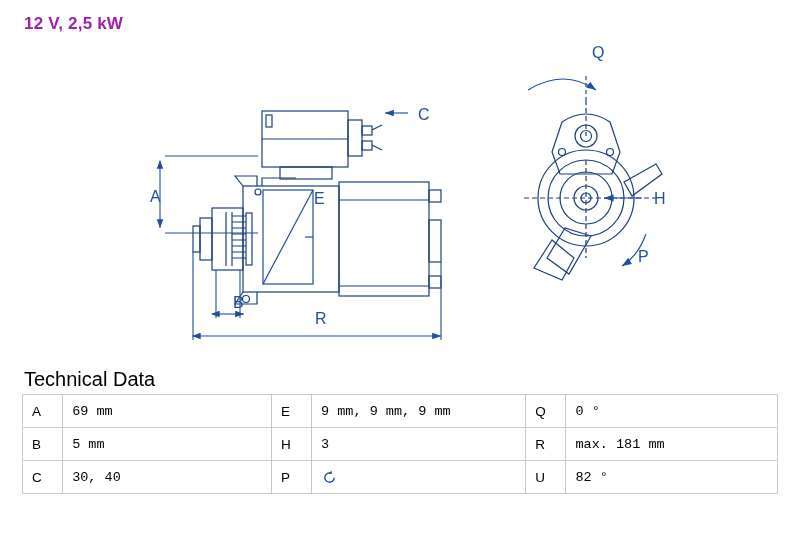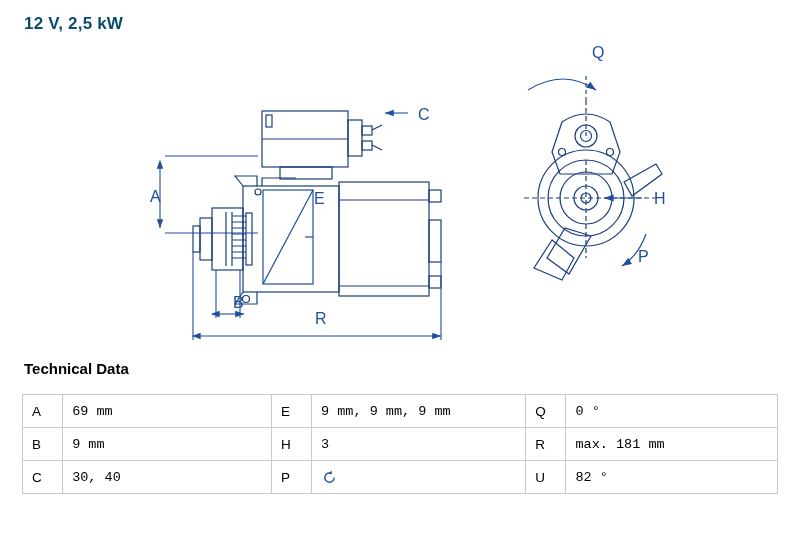--- a/index.html
+++ b/index.html
@@ -20,35 +20,35 @@
     width: 800px;
     height: 533px;
   }
   .title {
     position: absolute;
     left: 24px;
     top: 14px;
     font-size: 17px;
     font-weight: bold;
     letter-spacing: 0.2px;
-    color: #0c4a6e;
+    color: #a21caf;
   }
   .drawing {
     position: absolute;
     left: 0;
     top: 40px;
     width: 800px;
     height: 320px;
   }
   .tech-title {
     position: absolute;
     left: 24px;
-    top: 360px;
-    font-size: 15px;
-    font-weight: bold;
+    top: 368px;
+    font-size: 20px;
+    font-weight: normal;
   }
   table.tech {
     position: absolute;
     left: 22px;
     top: 394px;
     width: 756px;
     border-collapse: collapse;
     font-size: 13.5px;
   }
   table.tech td {
@@ -200,21 +200,21 @@
       <tr>
         <td class="key">A</td>
         <td class="val">69 mm</td>
         <td class="key">E</td>
         <td class="val">9 mm, 9 mm, 9 mm</td>
         <td class="key">Q</td>
         <td class="val">0 °</td>
       </tr>
       <tr>
         <td class="key">B</td>
-        <td class="val">9 mm</td>
+        <td class="val">5 mm</td>
         <td class="key">H</td>
         <td class="val">3</td>
         <td class="key">R</td>
         <td class="val">max. 181 mm</td>
       </tr>
       <tr>
         <td class="key">C</td>
         <td class="val">30, 40</td>
         <td class="key">P</td>
         <td class="val">

